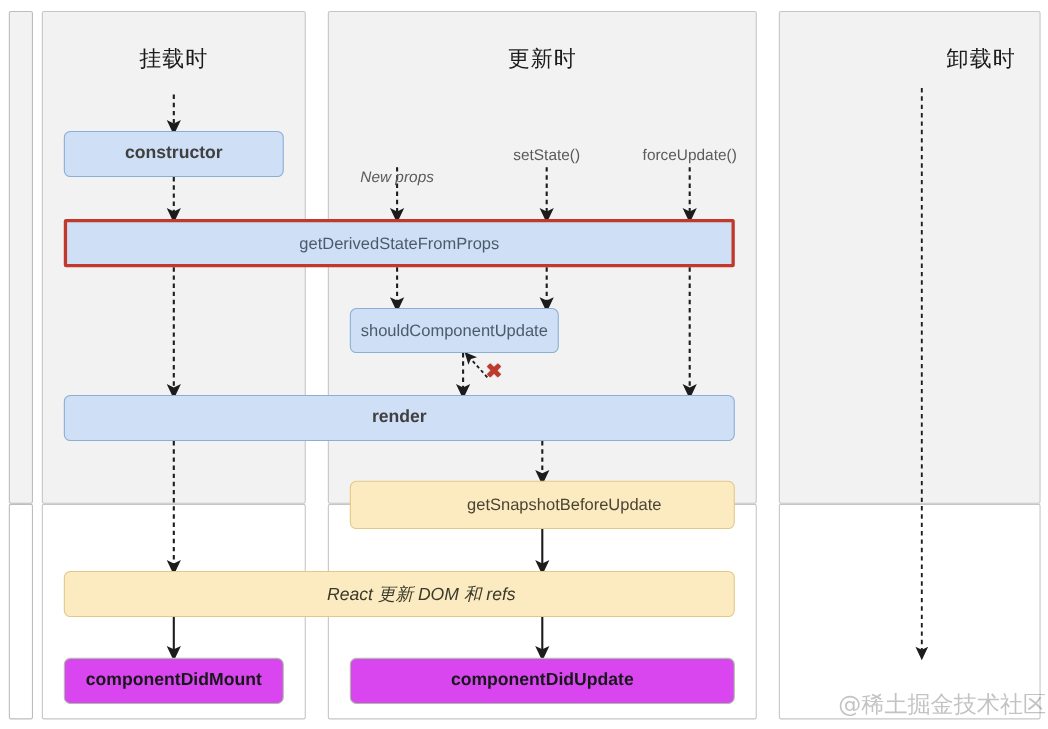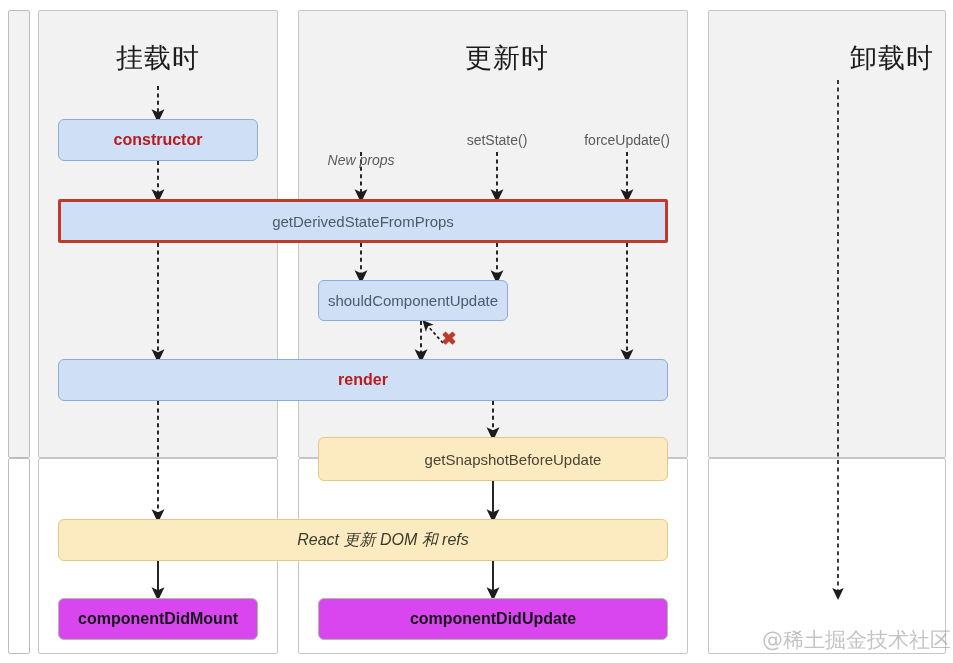--- a/index.html
+++ b/index.html
@@ -35,21 +35,21 @@
   .phase-col {
     position: absolute;
     box-sizing: border-box;
     border: 1px solid #c6c6c6;
     border-radius: 2px;
   }
   
   .col-title {
     position: absolute;
     text-align: center;
-    font-size: 27px;
+    font-size: 20px;
     color: #1b1b1b;
     font-family: Liberation Serif, serif;
     letter-spacing: 1px;
     white-space: nowrap;
   }
   
   .box {
     position: absolute;
     box-sizing: border-box;
     border-radius: 6px;
@@ -59,21 +59,21 @@
     text-align: center;
     font-size: 15px;
     z-index: 6;
   }
   .box.blue {
     background: #cfdff5;
     border: 1px solid #8aaed6;
     color: #4d5a6b;
   }
   .box.blue.bold {
-    color: #b91c1c;
+    color: #404040;
     font-weight: bold;
     font-size: 16px;
   }
   .box.blue.flagged {
     border: 3px solid #c0392b;
     border-radius: 2px;
     background: #cfdff5;
   }
   .box.yellow {
     background: #fcebc0;
@@ -128,21 +128,21 @@
   <div class="phase-col panel-render" style="left:38px; top:10px; width:240px; height:448px;"></div>
   <div class="phase-col panel-commit" style="left:38px; top:458px; width:240px; height:196px;"></div>
 
   <div class="phase-col panel-render" style="left:298px; top:10px; width:390px; height:448px;"></div>
   <div class="phase-col panel-commit" style="left:298px; top:458px; width:390px; height:196px;"></div>
 
   <div class="phase-col panel-render" style="left:708px; top:10px; width:238px; height:448px;"></div>
   <div class="phase-col panel-commit" style="left:708px; top:458px; width:238px; height:196px;"></div>
 
   <div class="col-title" style="left:38px; top:40px; width:240px;">挂载时</div>
-  <div class="col-title" style="left:298px; top:40px; width:390px;margin-left:14px;">更新时</div>
+  <div class="col-title" style="left:298px; top:40px; width:390px;">更新时</div>
   <div class="col-title" style="left:708px; top:40px; width:280px;margin-left:44px;">卸载时</div>
 
   <svg class="conn" width="953" height="663" style="left:0; top:0;" viewBox="0 0 953 663">
     <defs>
       <marker id="ah" markerWidth="9" markerHeight="9" refX="4.2" refY="4.2" orient="auto" markerUnits="strokeWidth">
         <path d="M0.6,0.8 L7.8,4.2 L0.6,7.6 L2.2,4.2 Z" fill="#1c1c1c"></path>
       </marker>
       <marker id="ah-sm" markerWidth="8" markerHeight="8" refX="3.8" refY="3.8" orient="auto" markerUnits="strokeWidth">
         <path d="M0.5,0.7 L7,3.8 L0.5,6.9 L2,3.8 Z" fill="#1c1c1c"></path>
       </marker>

